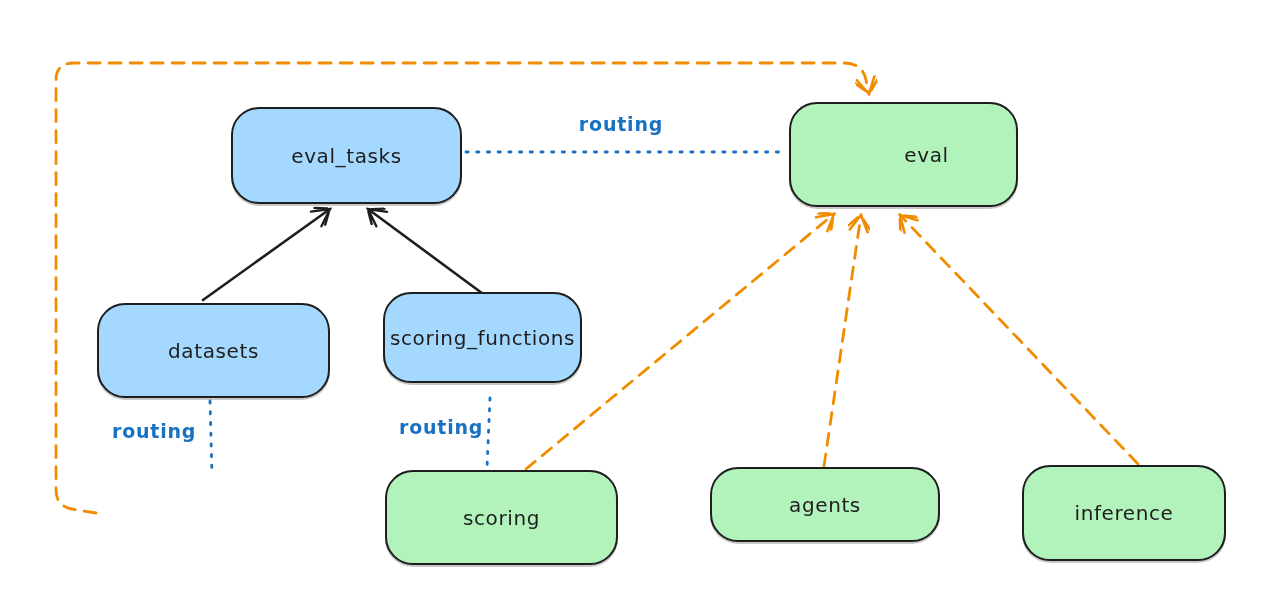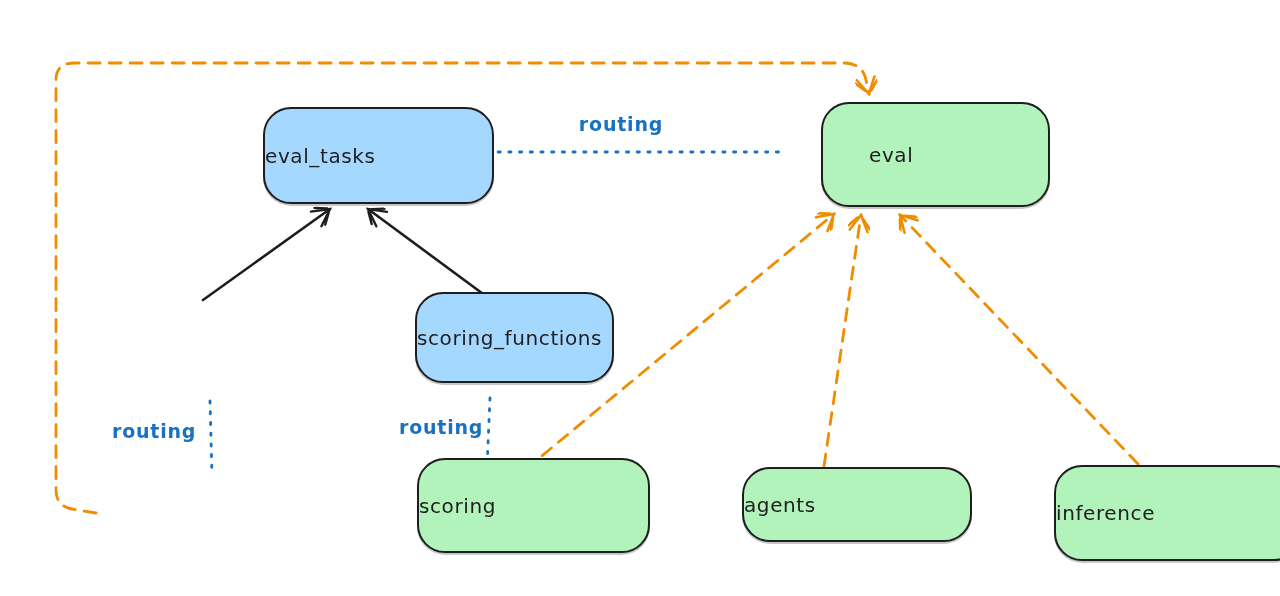--- a/index.html
+++ b/index.html
@@ -26,37 +26,36 @@
     stroke-dasharray:2.2 8.5;stroke-linecap:round;}
   .edge-orange-dashed{stroke:var(--arrow_orange);stroke-width:2.8;fill:none;
     stroke-dasharray:12 9;stroke-linecap:round;}
   .head-black{stroke:var(--arrow_black);stroke-width:2.4;fill:none;stroke-linecap:round;}
   .head-orange{stroke:var(--arrow_orange);stroke-width:2.6;fill:none;stroke-linecap:round;}
 
   .node{
     position:absolute;
     border:2.6px solid var(--node_border);
     border-radius:28px;
-    display:flex;align-items:center;justify-content:flex-start;
+    display:flex;align-items:center;justify-content:center;
     font-size:20px;color:#1e1e1e;letter-spacing:.6px;
     box-shadow:0 2px 0 rgba(30,30,30,.25);
     box-sizing:border-box;
-    margin-left:32px;
   }
   .node.blue{background:var(--blue_fill);}
   .node.green{background:var(--green_fill);}
 
   .n-eval_tasks{left:231px;top:107px;width:231px;height:97px;}
   .n-eval{left:789px;top:102px;width:229px;height:105px;padding-left:46px;}
   .n-datasets{left:97px;top:303px;width:233px;height:95px;}
   .n-scoring_functions{left:383px;top:292px;width:199px;height:91px;}
   .n-datasetio{left:96px;top:477px;width:229px;height:91px;}
-  .n-scoring{left:385px;top:458px;width:233px;height:95px;}
+  .n-scoring{left:385px;top:470px;width:233px;height:95px;}
   .n-agents{left:710px;top:467px;width:230px;height:75px;}
-  .n-inference{left:1022px;top:465px;width:248px;height:96px;}
+  .n-inference{left:1022px;top:465px;width:204px;height:96px;}
 
   .edge-label{
     position:absolute;
     color:var(--routing_blue);
     font-size:19px;font-weight:700;letter-spacing:.8px;
   }
   .el-top{left:576px;top:113px;width:90px;text-align:center;}
   .el-datasetio{left:112px;top:420px;}
   .el-scoring{left:399px;top:416px;}
 </style>
@@ -87,20 +86,23 @@
     <path class="edge-orange-dashed" d="M 824 466 L 861 215" marker-end="url(#arrowOrange)"></path>
     <path class="edge-orange-dashed" d="M 1138 464 L 900 215" marker-end="url(#arrowOrange)"></path>
   </svg>
 
   <div class="node blue n-eval_tasks">
     <span>eval_tasks</span>
   </div>
   <div class="node green n-eval">
     <span>eval</span>
   </div>
+  <div class="node blue n-datasets">
+    <span>datasets</span>
+  </div>
   <div class="node blue n-scoring_functions">
     <span>scoring_functions</span>
   </div>
   <div class="node green n-scoring">
     <span>scoring</span>
   </div>
   <div class="node green n-agents">
     <span>agents</span>
   </div>
   <div class="node green n-inference">

